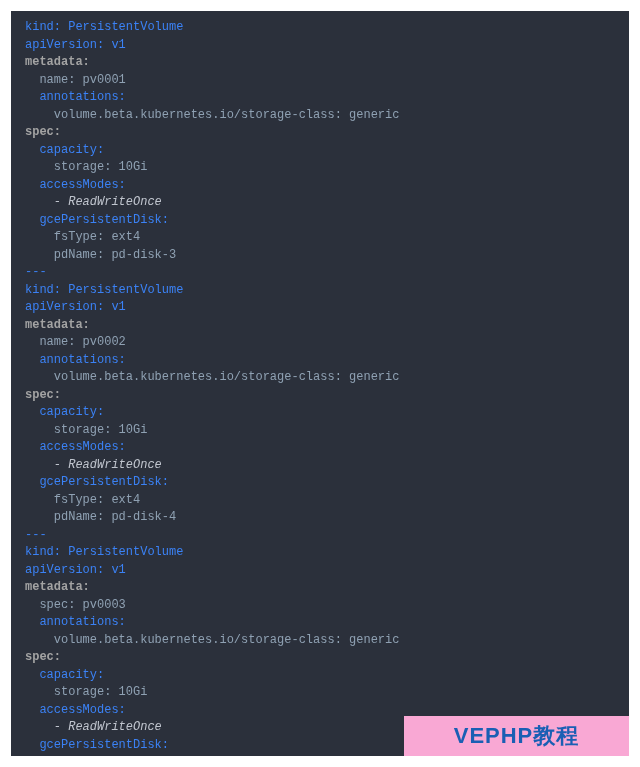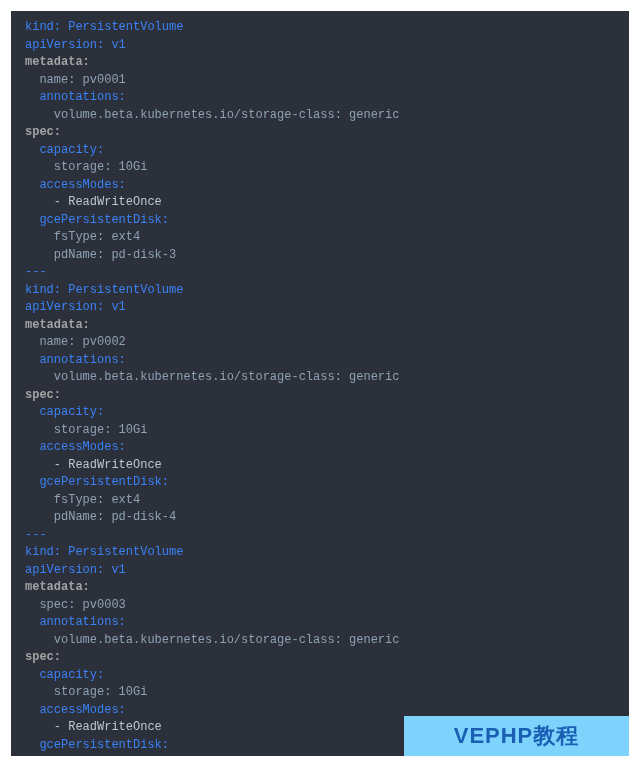--- a/index.html
+++ b/index.html
@@ -1,22 +1,22 @@
 <!DOCTYPE html>
 <html><head>
 <meta charset="utf-8">
 <style>
   html,body{margin:0;padding:0;width:640px;height:767px;background:#fff;}
   .outer{width:640px;height:767px;position:relative;background:#fff;padding:11px;box-sizing:border-box;}
   .code{background:#2b303b;width:618px;height:745px;box-sizing:border-box;padding:8px 14px;font-family:Consolas,"Courier New",monospace;font-size:12px;line-height:17.5px;color:#c0c5ce;overflow:hidden;white-space:pre;}
   .c-plain{color:#3b82f6;}
   .c-cyan{color:#8fa1b3;text-align:center;}
   .c-key{color:#a3a3a3;font-weight:bold;}
-  .c-bullet{color:#c0c5ce;}
-  .watermark{position:absolute;right:11px;bottom:11px;width:225px;height:40px;background:#7dd3fc;color:#1a5fb4;font-family:"Microsoft YaHei",Arial,sans-serif;font-weight:bold;font-size:22px;display:flex;align-items:center;justify-content:center;letter-spacing:1px;}
+  .c-bullet{color:#c0c5ce;font-style:italic;}
+  .watermark{position:absolute;right:11px;bottom:11px;width:225px;height:40px;background:#f9a8d4;color:#1a5fb4;font-family:"Microsoft YaHei",Arial,sans-serif;font-weight:bold;font-size:22px;display:flex;align-items:center;justify-content:center;letter-spacing:1px;}
 </style>
 </head>
 <body>
 <div class="outer">
 <div class="code"><span class="c-plain"><span>kind: PersistentVolume</span></span>
 <span class="c-plain"><span>apiVersion: v1</span></span>
 <span class="c-key"><span>metadata:</span></span>
 <span class="c-cyan"><span>  name: pv0001</span></span>
 <span class="c-plain"><span>  annotations:</span></span>
 <span class="c-cyan"><span>    volume.beta.kubernetes.io/storage-class: generic</span></span>

